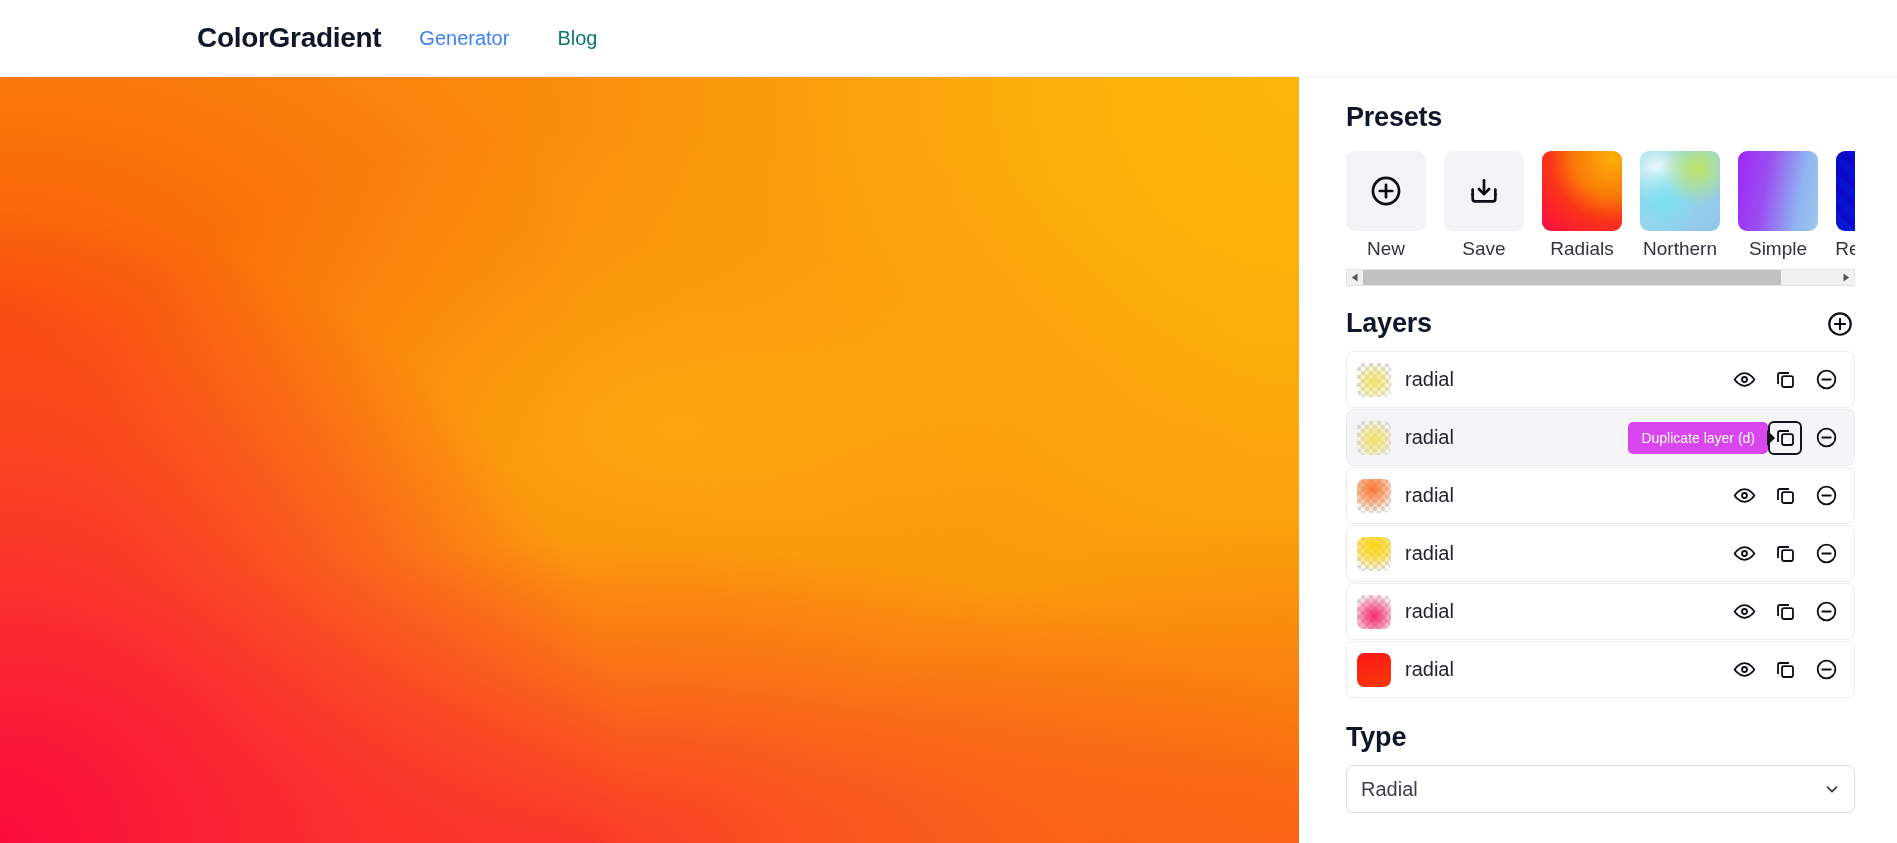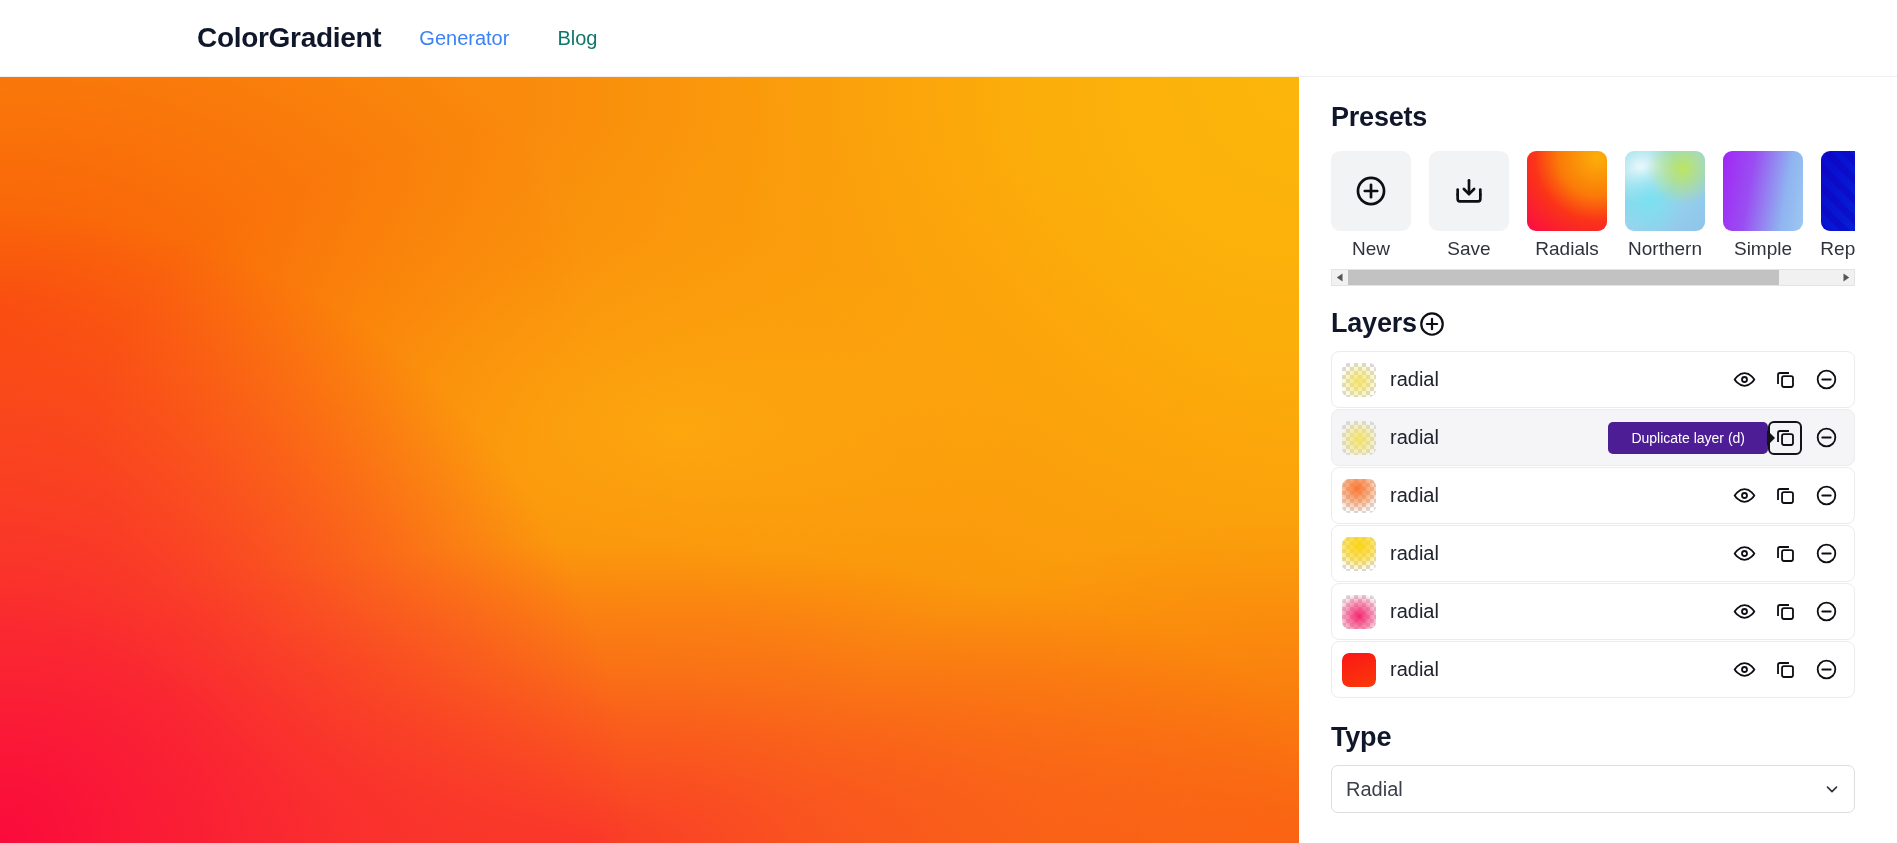--- a/index.html
+++ b/index.html
@@ -45,20 +45,21 @@
     cursor: pointer;
     text-decoration: none;
   }
   .nav-link.dark { color: #0f766e; }
 
   
   .body-split {
     flex: 1;
     display: flex;
     min-height: 0;
+    gap: 15px;
   }
 
   
   .canvas {
     width: 1299px;
     min-width: 1299px;
     position: relative;
     overflow: hidden;
     background-color: #f98a0c;
   }
@@ -169,20 +170,21 @@
     width: 88%;
     background: #c2c2c2;
     cursor: pointer;
   }
 
   
   .layers-head {
     margin-top: 22px;
     display: flex;
     align-items: center;
+    justify-content: space-between;
   }
   .add-layer-btn {
     width: 30px; height: 30px;
     display: flex; align-items: center; justify-content: center;
     cursor: pointer;
     background: none; border: none;
   }
 
   .layer-list { margin-top: 12px; }
   .layer-row {
@@ -247,24 +249,24 @@
     outline-offset: 1px;
     border-radius: 3px;
   }
 
   
   .tooltip {
     position: absolute;
     right: 86px;
     top: 50%;
     transform: translateY(-50%);
-    background: #4c1d95;
+    background: #d946ef;
     color: #ffffff;
     font-size: 14px;
-    padding: 8px 23px;
+    padding: 8px 13px;
     border-radius: 5px;
     white-space: nowrap;
     z-index: 20;
   }
   .tooltip::after {
     content: "";
     position: absolute;
     right: -7px;
     top: 50%;
     transform: translateY(-50%);

